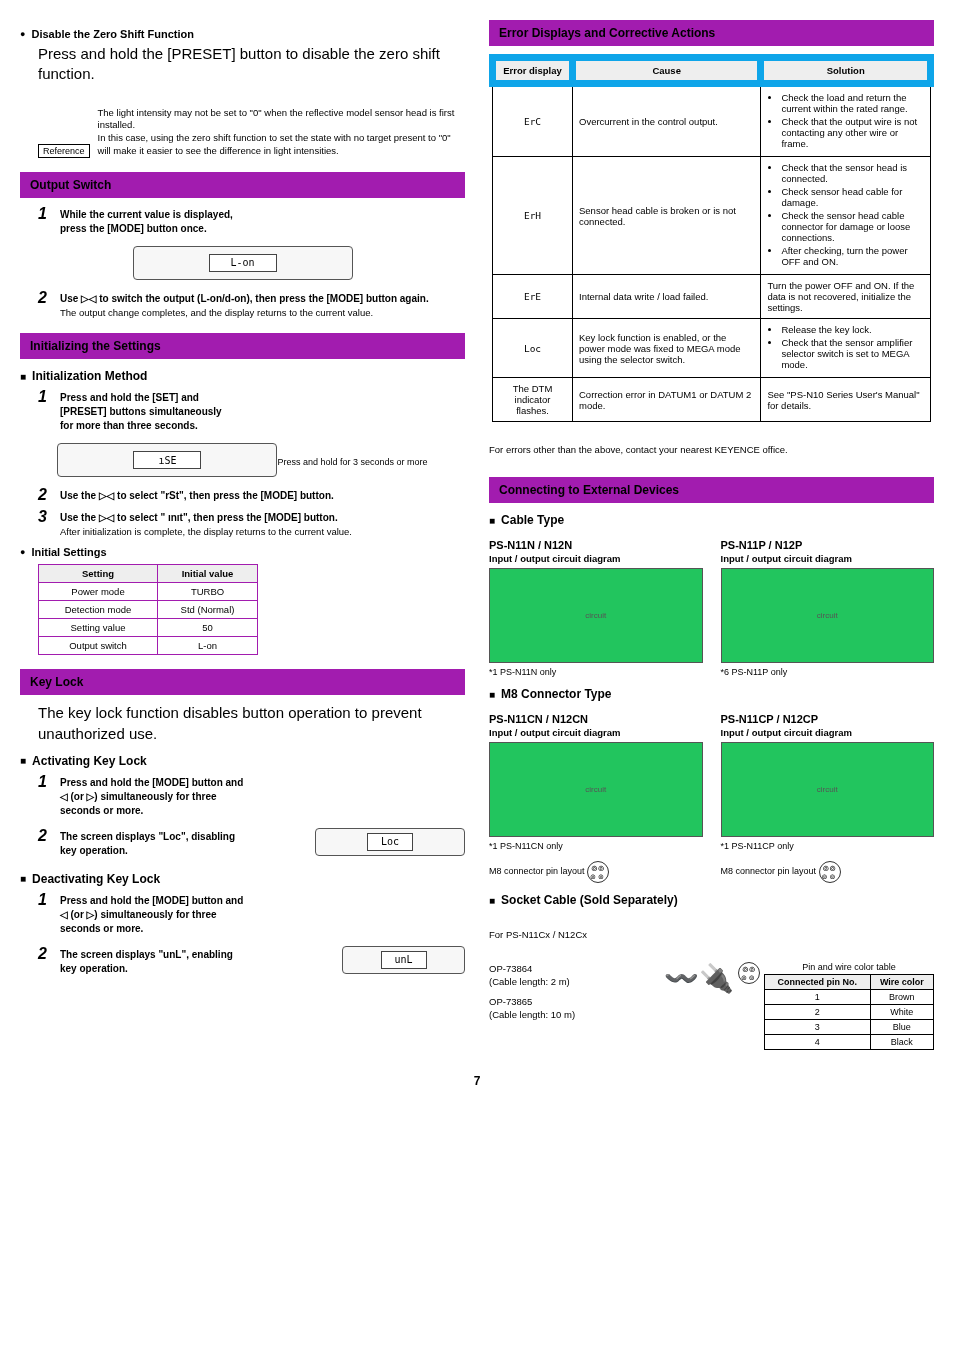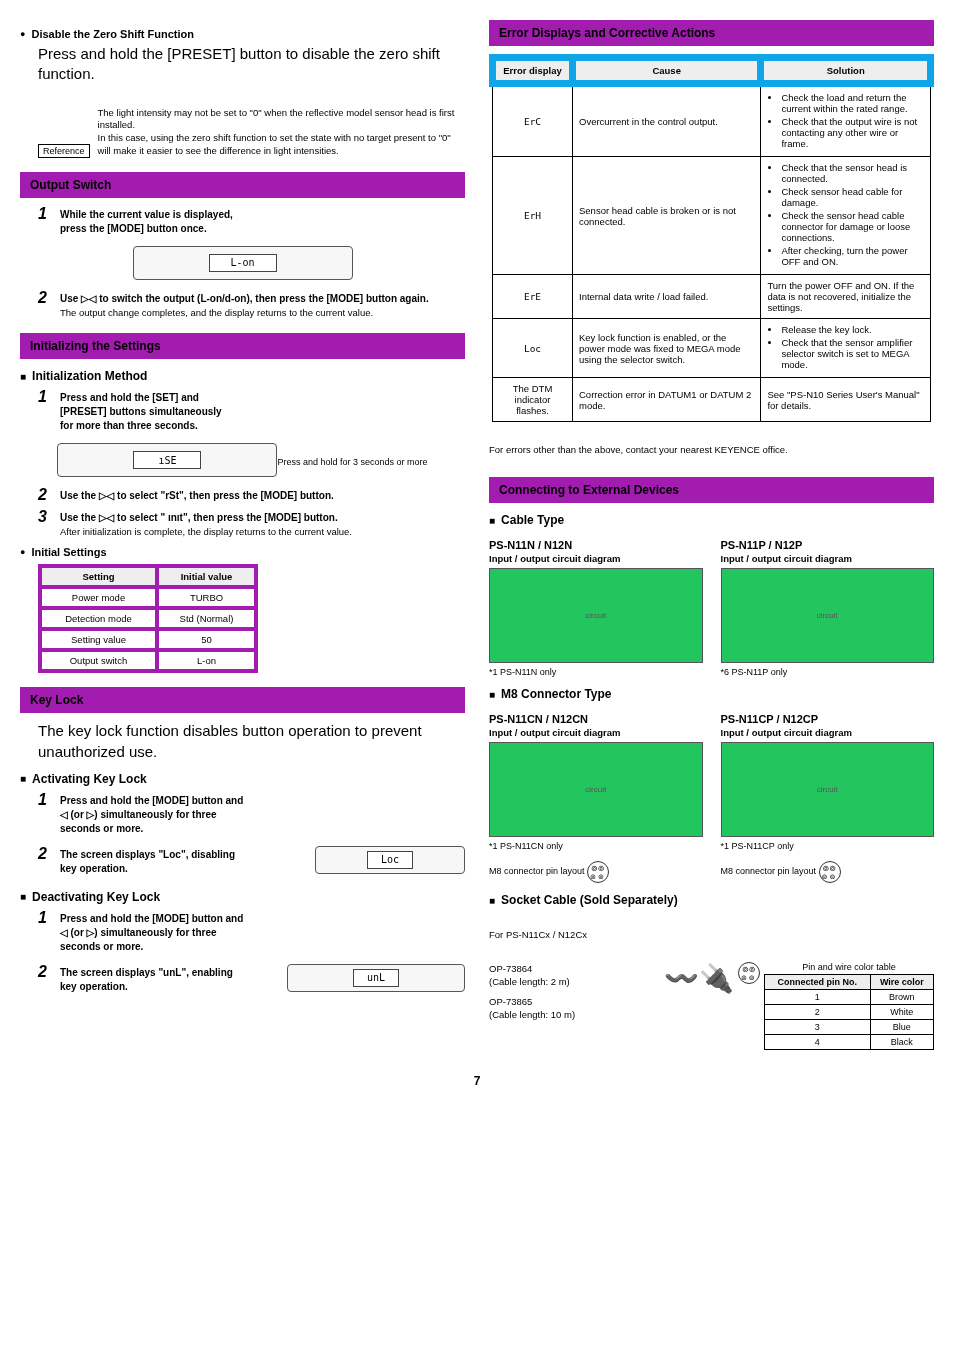--- a/index.html
+++ b/index.html
@@ -24,21 +24,21 @@
   .ref-text { font-size:9.5px; line-height:1.35; }
   .section-bar { background:#a21caf; padding:6px 10px; font-weight:bold; font-size:12px; margin:14px 0 8px; }
   .num-step { display:flex; gap:8px; margin:6px 0 4px 18px; }
   .num-step .n { font-size:16px; font-weight:bold; font-style:italic; line-height:1; min-width:14px;}
   .num-step .t { font-size:10px; font-weight:bold; line-height:1.4; padding-top:2px;}
   .num-step .t .sub { font-weight:normal; font-size:9.5px; display:block;}
   .diagram { display:flex; justify-content:center; margin:10px 0;}
   .amp-box { border:1px solid #555; border-radius:4px; width:220px; height:34px; background:#f7f7f7; position:relative; display:flex; align-items:center; justify-content:center; gap:4px;}
   .amp-lcd { border:1px solid #444; width:68px; height:18px; background:#fff; font-family:monospace; font-size:10px; display:flex; align-items:center; justify-content:center;}
   table.settings { border-collapse:collapse; margin:6px 0 0 18px; width:220px;}
-  table.settings th, table.settings td { border:4px solid #a21caf; padding:3px 6px; font-size:9.5px; text-align:center;}
+  table.settings th, table.settings td { border:1px solid #a21caf; padding:3px 6px; font-size:9.5px; text-align:center;}
   table.settings th { background:#eee; font-weight:bold;}
   table.err { border-collapse:collapse; width:100%; font-size:9.5px; margin-top:4px;}
   table.err th { background:#eee; border:7px solid #0ea5e9; padding:4px; font-weight:bold; text-align:center;}
   table.err td { border:1px solid #000; padding:5px 6px; vertical-align:middle;}
   table.err td.disp { text-align:center; font-family:monospace; width:80px;}
   table.err ul { margin:0; padding-left:14px;}
   table.err li { margin-bottom:2px;}
   .note { font-size:9.5px; margin:22px 0;}
   .sub-title { font-weight:bold; font-size:11px; margin:8px 0 2px;}
   .sub-small { font-weight:bold; font-size:9.5px; margin:2px 0 4px;}
@@ -172,21 +172,21 @@
   <div class="sq-head">Deactivating Key Lock</div>
   <div class="num-step">
     <div class="n">1</div>
     <div class="t" style="max-width:190px;"><span>Press and hold the [MODE] button and ◁ (or ▷) simultaneously for three seconds or more.</span></div>
   </div>
   <div style="display:flex; align-items:center; gap:16px;">
     <div class="num-step" style="flex:1;">
       <div class="n">2</div>
       <div class="t" style="max-width:190px;"><span>The screen displays "unL", enabling key operation.</span></div>
     </div>
-    <div class="amp-box" style="width:178px; height:28px;">
+    <div class="amp-box" style="width:123px; height:28px;">
       <div class="amp-lcd" style="width:46px;">unL</div>
     </div>
   </div>
 
 </div>
 
 <div class="col">
 
   <div class="section-bar" style="margin-top:0;">Error Displays and Corrective Actions</div>
 

